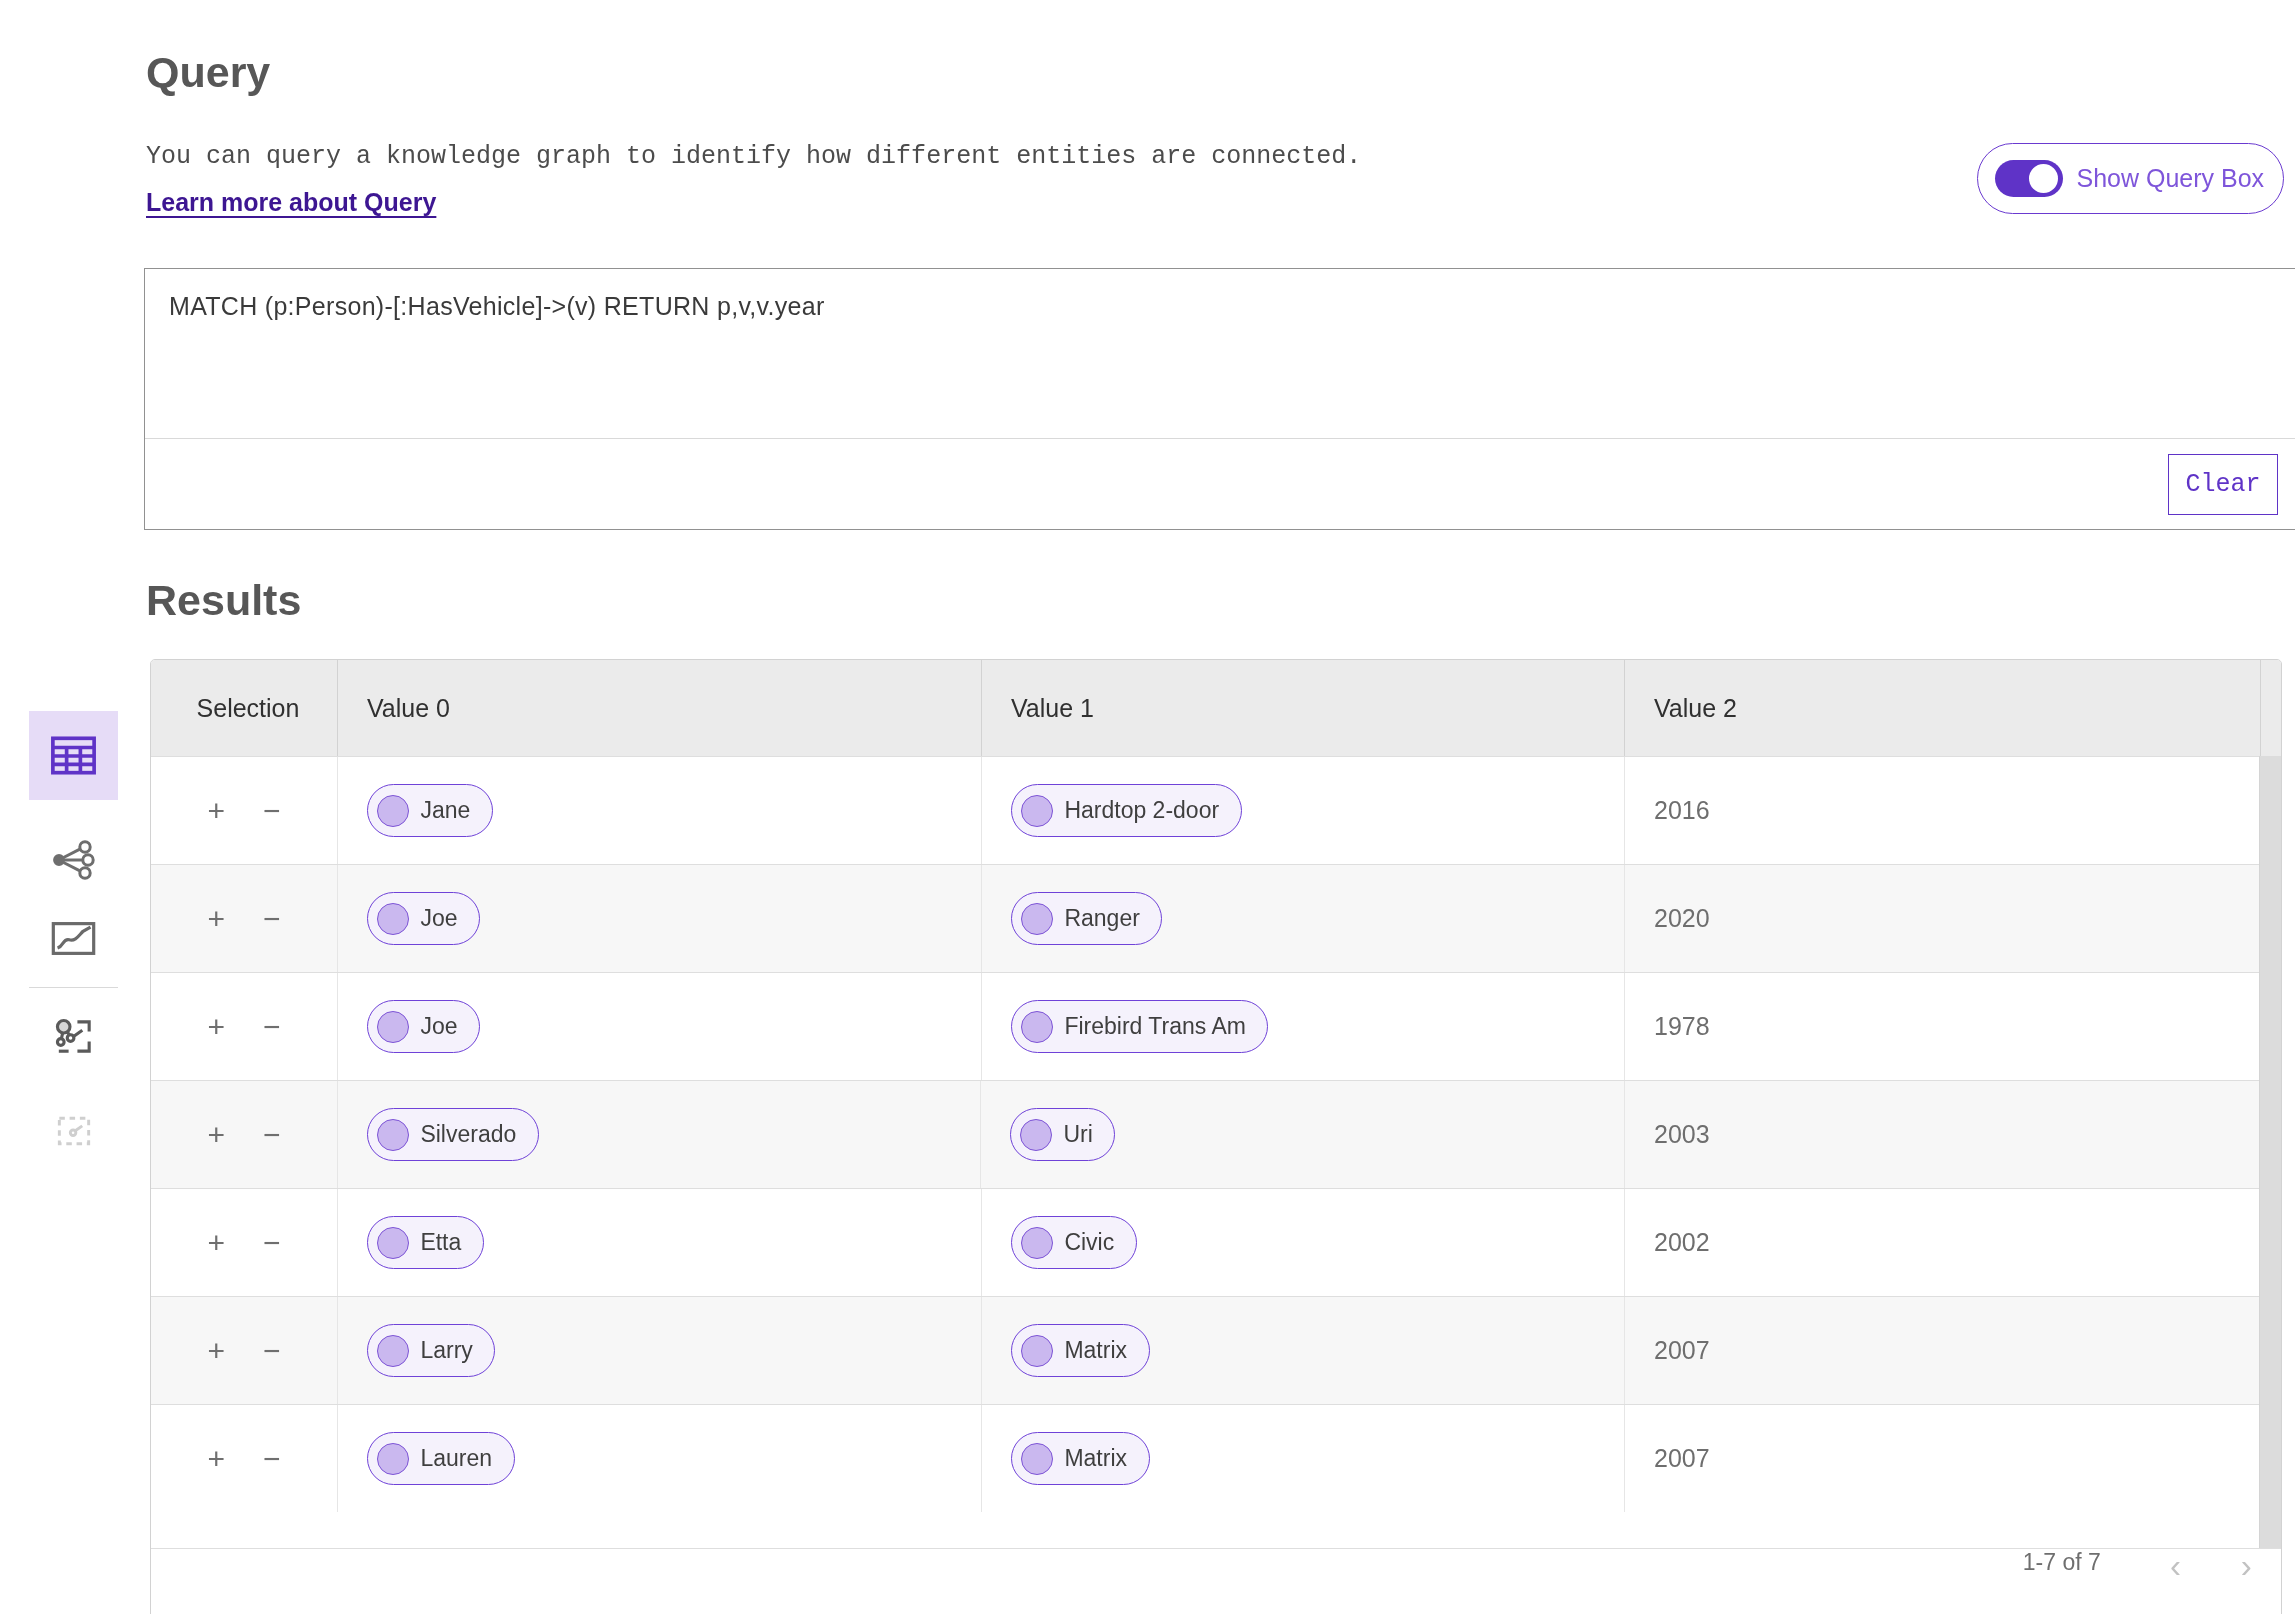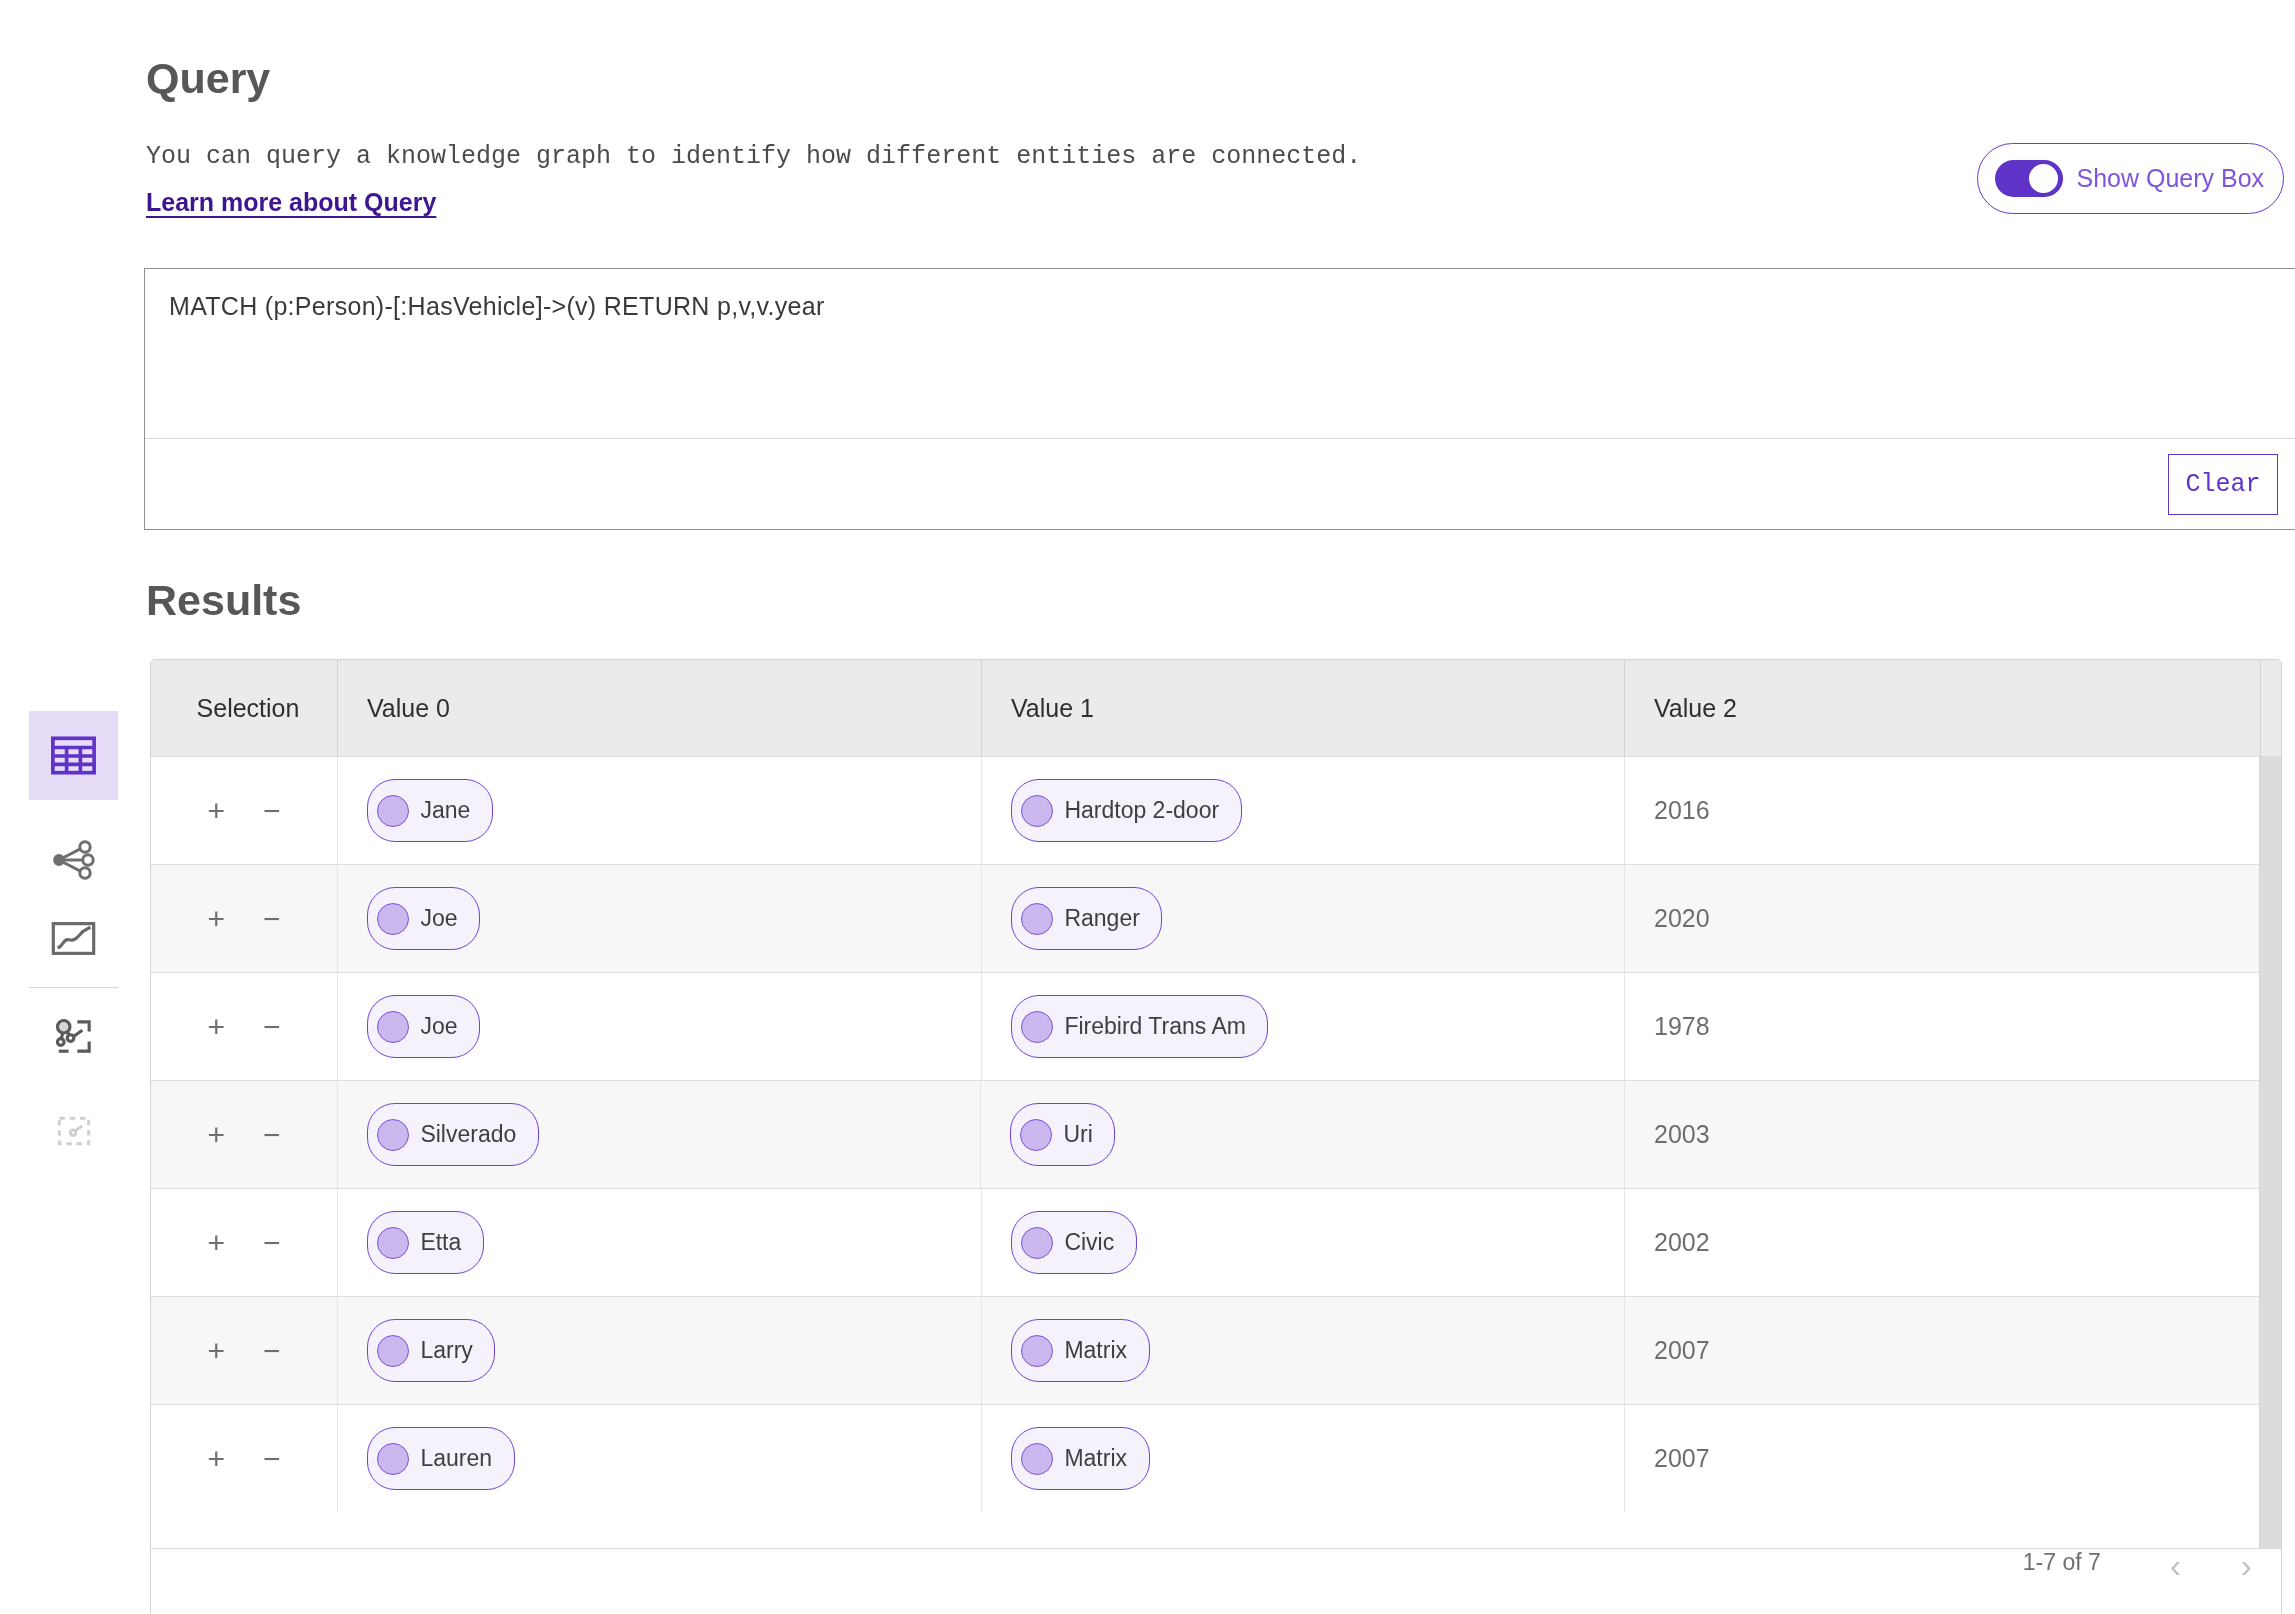--- a/index.html
+++ b/index.html
@@ -13,21 +13,21 @@
     --row-alt-bg:#f7f7f7;
     --link:#3d1692;
     --toggle-label:#7e55da;
   }
   *{margin:0;padding:0;box-sizing:border-box;}
   html,body{background:#fff;}
   body{font-family:"Liberation Sans", sans-serif;color:#3a3a3a;}
   .page{position:relative;width:2295px;height:1615px;background:#fff;overflow:hidden;}
 
   
-  .q-title{position:absolute;left:146px;top:54px;font-size:43px;font-weight:700;color:#575757;}
+  .q-title{position:absolute;left:146px;top:48px;font-size:43px;font-weight:700;color:#575757;}
   .q-desc{position:absolute;left:146px;top:142px;font-size:25px;color:#4c4c4c;font-family:Liberation Mono, monospace;}
   .learn-link{position:absolute;left:146px;top:188px;font-size:25px;font-weight:700;color:var(--link);
     text-decoration:underline;text-decoration-thickness:1.9px;text-underline-offset:5px;cursor:pointer;}
   .toggle-pill{position:absolute;left:1977px;top:143px;width:307px;height:71px;border:1.9px solid #6a3ad0;
     border-radius:38px;display:flex;align-items:center;gap:14px;padding-left:16.5px;cursor:pointer;background:#fff;}
   .switch{position:relative;width:68px;height:37px;background:var(--accent);border-radius:20px;flex:0 0 auto;}
   .knob{position:absolute;top:3.8px;right:4.4px;width:29px;height:29px;background:#fff;border-radius:50%;}
   .toggle-label{font-size:25px;color:var(--toggle-label);white-space:nowrap;}
 
   .query-box{position:absolute;left:144px;top:268px;width:2292px;height:262px;border:1.9px solid #919191;background:#fff;}
@@ -66,21 +66,21 @@
   .cell.v0,.hcell.v0{width:644px;flex:0 0 auto;}
   .cell.v1,.hcell.v1{width:643px;flex:0 0 auto;}
   .cell.v2,.hcell.v2{width:636px;flex:0 0 auto;}
   .cell.sp,.hcell.sp{flex:1 1 auto;padding:0;}
   .t-row{display:flex;height:108px;border-top:1.3px solid #dedede;background:#fff;}
   .t-row:nth-child(even){background:var(--row-alt-bg);}
   .cell{display:flex;align-items:center;padding-left:29px;}
   .cell + .cell{border-left:1.3px solid #e6e6e6;}
   .cell.sel{justify-content:center;gap:28px;padding-left:0;}
   .sel-btn{font-size:30px;color:#6f6f6f;line-height:1;padding:2.5px 5px;}
-  .pill{display:inline-flex;align-items:center;height:63px;border:1.9px solid var(--pill-border);border-radius:28px;
+  .pill{display:inline-flex;align-items:center;height:53px;border:1.9px solid var(--pill-border);border-radius:28px;
     background:var(--pill-fill);padding:0 21.6px 0 9px;gap:11.4px;cursor:pointer;}
   .node{width:32px;height:32px;border-radius:50%;border:1.9px solid var(--node-border);background:var(--node-fill);flex:0 0 auto;}
   .pill-label{font-size:23px;color:#3f3f3f;white-space:nowrap;}
   .year{font-size:25px;color:#6e6e6e;}
   .t-scrollbar{position:absolute;top:96px;right:0;bottom:89px;width:21.6px;background:#dcdcdc;border-left:1.3px solid #d4d4d4;z-index:3;}
   .t-footer{display:flex;height:89px;align-items:flex-start;justify-content:flex-end;border-top:1.3px solid #dedede;background:#fff;margin-top:36px;}
   .pg-label{font-size:23px;color:#6e6e6e;margin-right:63px;}
   .pg-btn{font-size:33px;color:#c2c2c2;line-height:1;padding:0 6.3px;}
   .pg-prev{margin-right:47px;}
   .pg-next{margin-right:23px;}

